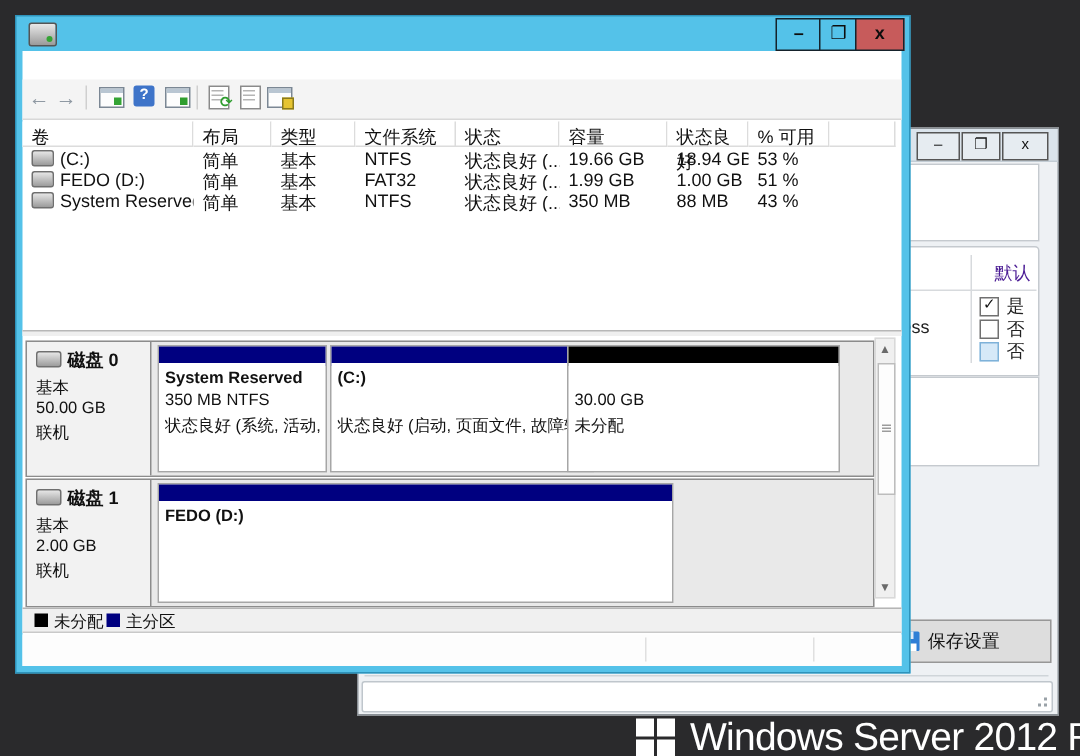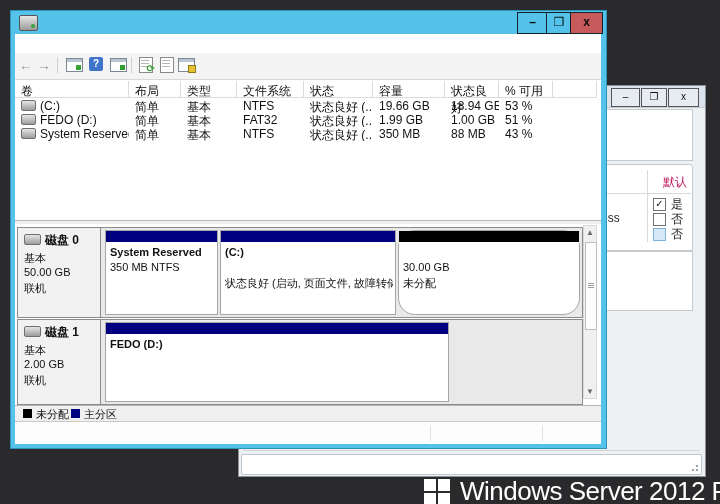--- a/index.html
+++ b/index.html
@@ -15,21 +15,21 @@
   .bgwin .btitle{left:0;top:0;width:100%;height:21px;background:#dbe4ec;
                  border-bottom:1px solid #c2ccd4;}
   .bgwin .btitle-text{left:360px;top:3px;font-size:12px;color:#222;}
   .bwbtn{top:2px;height:17px;background:#e6ecf1;border:1px solid #555;
          color:#111;font-size:10px;line-height:15px;text-align:center;}
   .bw-min{left:372px;width:27px;}
   .bw-max{left:402px;width:24px;}
   .bw-close{left:429px;width:29px;}
   .bpanel{background:#fff;border:1px solid #c5cacf;}
   .bgrid-vline{left:408px;top:84px;width:1px;height:72px;background:#d7dadd;}
-  .bhdr{left:410px;top:88px;width:52px;font-size:12px;color:#be185d;text-align:center;}
+  .bhdr{left:410px;top:88px;width:52px;font-size:12px;color:#4c1d95;text-align:center;}
   .cb{width:11px;height:11px;background:#fff;border:1px solid #707070;
       font-size:10px;line-height:10px;text-align:center;color:#111;}
   .cb-blue{background:#d6e9f8;border-color:#7fb2d9;}
   .bval{font-size:12px;color:#222;}
   .savebtn{left:326px;top:327px;width:134px;height:27px;background:#dddddd;
            border:1px solid #979797;display:flex;align-items:center;
            justify-content:center;gap:6px;font-size:12px;color:#111;}
   .floppy{width:13px;height:13px;background:#2f7fd6;position:relative;border-radius:1px;}
   .floppy i{position:absolute;left:3px;top:0;width:6px;height:5px;background:#dfe9f6;}
   .floppy b{position:absolute;left:2px;bottom:0;width:9px;height:5px;background:#fff;}
@@ -140,20 +140,27 @@
 
     <span class="abs bval" style="left:362px;top:125px;">ess</span>
     <div class="abs cb" style="left:414px;top:127px;"></div>
     <span class="abs bval" style="left:432px;top:125px;">否</span>
 
     <div class="abs cb cb-blue" style="left:414px;top:142px;"></div>
     <span class="abs bval" style="left:432px;top:140px;">否</span>
 
     <div class="abs bpanel" style="left:14px;top:165px;width:438px;height:58px;"></div>
 
+    <div class="abs savebtn">
+      <span class="floppy">
+          <i></i>
+          <b></b>
+        </span>
+      <span>保存设置</span>
+    </div>
 
     <div class="abs bline"></div>
     <div class="abs bstatus">
       <div class="abs grip">
         <span style="right:0;bottom:0;"></span>
         <span style="right:4px;bottom:0;"></span>
         <span style="right:0;bottom:4px;"></span>
       </div>
     </div>
   </div>
@@ -259,27 +266,28 @@
       <div class="abs disklabel">
         <span class="abs dlname"><span class="dico" style="width:15px;"></span><span>磁盘 0</span></span>
         <span class="abs dltxt" style="top:23px;">基本</span>
         <span class="abs dltxt" style="top:38px;">50.00 GB</span>
         <span class="abs dltxt" style="top:53px;">联机</span>
       </div>
       <div class="abs part" style="left:87px;width:113px;">
         <div class="abs phead navy"></div>
         <div class="abs pt1">System Reserved</div>
         <div class="abs pt2">350 MB NTFS</div>
+        <div class="abs pt3">状态良好 (系统, 活动,</div>
       </div>
       <div class="abs part" style="left:202px;width:176px;">
         <div class="abs phead navy"></div>
         <div class="abs pt1">(C:)</div>
         <div class="abs pt3">状态良好 (启动, 页面文件, 故障转储, 主</div>
       </div>
-      <div class="abs part" style="left:380px;width:182px;border-radius:17px;">
+      <div class="abs part" style="left:360px;width:182px;">
         <div class="abs phead black"></div>
         <div class="abs pt1"></div>
         <div class="abs pt2">30.00 GB</div>
         <div class="abs pt3">未分配</div>
       </div>
     </div>
 
     <div class="abs diskrow" style="top:308px;height:84px;">
       <div class="abs disklabel">
         <span class="abs dlname"><span class="dico" style="width:15px;"></span><span>磁盘 1</span></span>

